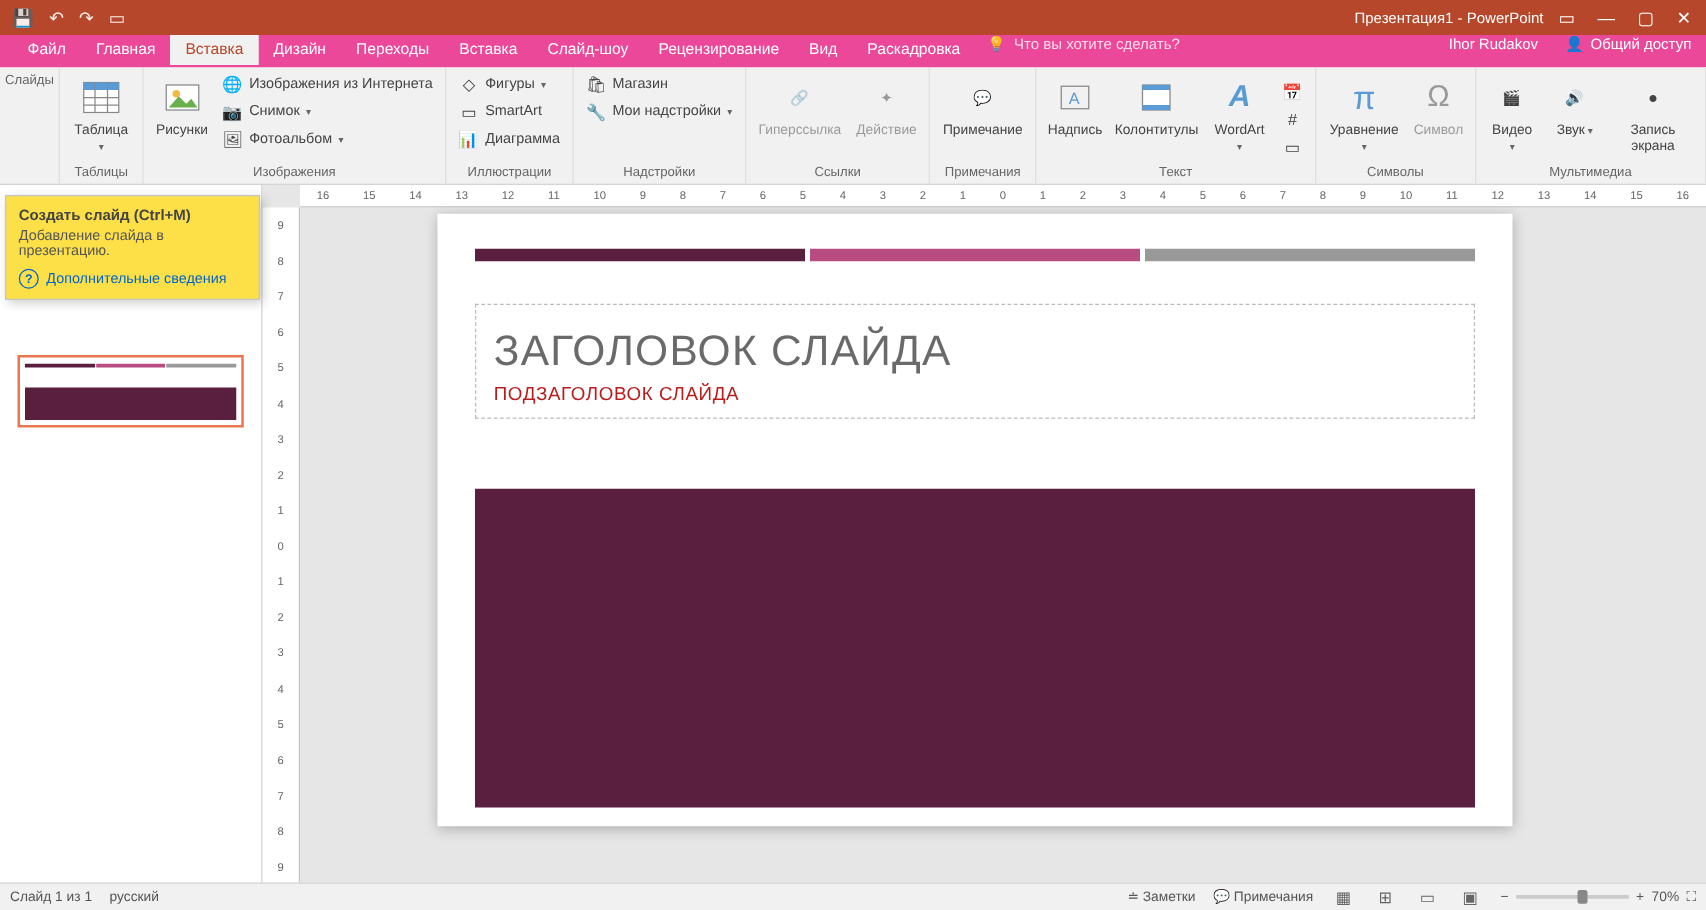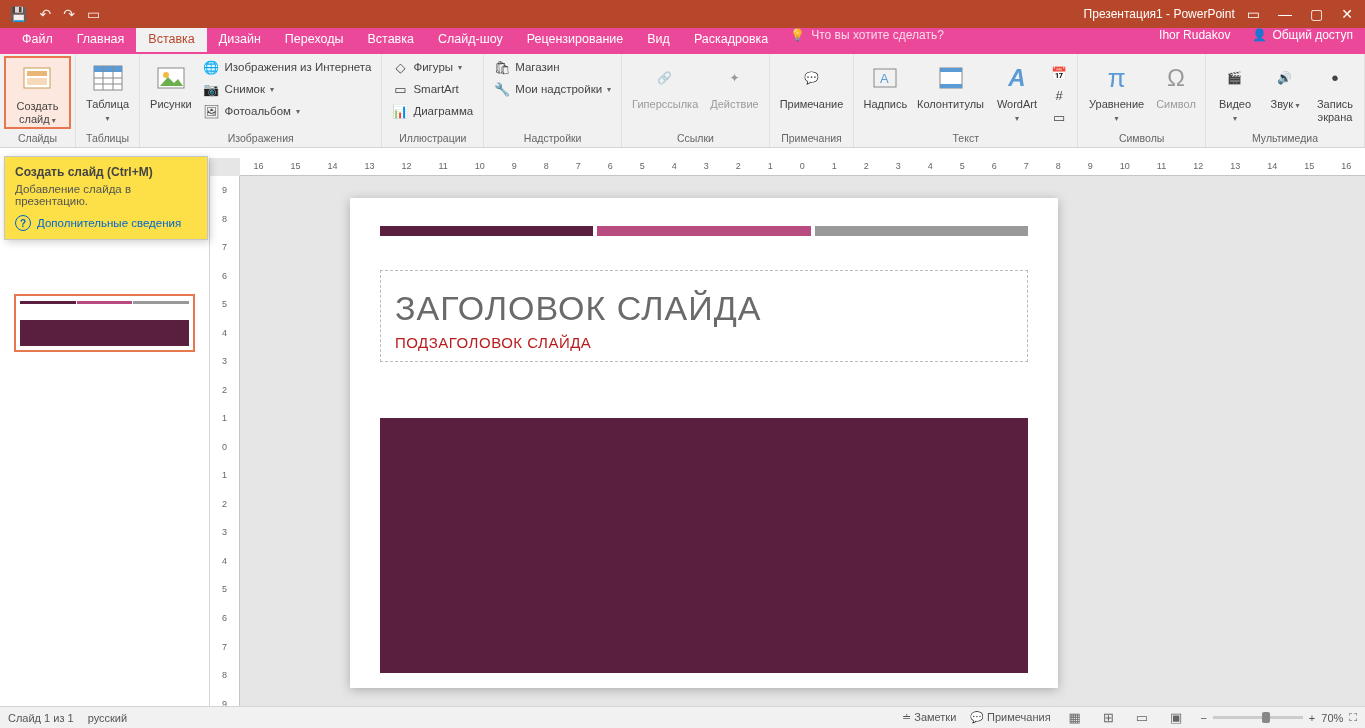--- a/index.html
+++ b/index.html
@@ -27,33 +27,33 @@
 .smallbtn { display:flex; align-items:center; gap:5px; padding:3px 6px; cursor:pointer; font-size:11.5px; color:#444; white-space:nowrap;}
 .smallbtn .sic { width:16px; height:16px; display:flex; align-items:center; justify-content:center; font-size:13px; }
 .col { display:flex; flex-direction:column; justify-content:center; }
 .drop::after { content:" ▾"; font-size:8px; color:#666; }
 .sel { border:2px solid #e8774f; background:#fde8df; }
 .tooltip { position:absolute; top:156px; left:4px; width:204px; background:#fde047; border:1px solid #c5c5c5; box-shadow:2px 2px 8px rgba(0,0,0,.2); padding:8px 10px; z-index:100; }
 .tooltip .tt-title { font-weight:600; font-size:12px; margin-bottom:4px;}
 .tooltip .tt-body { font-size:11.5px; color:#555; margin-bottom:8px;}
 .tooltip .tt-link { color:#0066cc; font-size:11.5px; display:flex; align-items:center; gap:6px; cursor:pointer;}
 .tooltip .tt-link::before { content:"?"; display:inline-flex; width:14px; height:14px; border:1.5px solid #0066cc; border-radius:50%; align-items:center; justify-content:center; font-size:10px; font-weight:bold;}
-.workspace { display:flex; height:560px; background:#e6e6e6;margin-top:10px; }
+.workspace { display:flex; height:560px; background:#e6e6e6; }
 .thumbpane { width:210px; background:#fff; border-right:1px solid #d4d4d4; padding-top:136px; position:relative;}
 .thumb { margin:0 14px; border:2px solid #e8774f; padding:1px; cursor:pointer;}
 .thumb-inner { height:52px; background:#fff; display:flex; flex-direction:column; }
 .thumb-inner .bar { height:3px; display:flex; gap:1px; margin:4px 3px 2px;}
 .thumb-inner .bar span { flex:1;}
 .thumb-inner .b1{background:#5a1e3e;} .thumb-inner .b2{background:#b84b7f;} .thumb-inner .b3{background:#999;}
 .thumb-inner .fill { flex:1; background:#5a1e3e; margin:14px 3px 3px;}
 .editarea { flex:1; position:relative; overflow:hidden; }
 .ruler-h { position:absolute; top:0; left:30px; right:0; height:18px; background:#fff; border-bottom:1px solid #c5c5c5; font-size:9px; color:#666; overflow:hidden;}
 .ruler-v { position:absolute; top:18px; left:0; width:30px; bottom:0; background:#fff; border-right:1px solid #c5c5c5; font-size:9px; color:#666; display:flex; flex-direction:column; align-items:center; justify-content:space-around;}
 .ruler-h .ticks { display:flex; justify-content:space-around; padding:3px 0;}
-.canvas { position:absolute; top:40px; left:140px; width:708px; height:490px; background:#fff; box-shadow:0 2px 10px rgba(0,0,0,.25);}
+.canvas { position:absolute; top:23px; left:140px; width:860px; height:490px; background:#fff; box-shadow:0 2px 10px rgba(0,0,0,.25);}
 .canvas .topbars { position:absolute; top:28px; left:30px; right:30px; height:10px; display:flex; gap:4px;}
 .canvas .topbars span{ flex:1;}
 .canvas .c1{background:#5a1e3e;} .canvas .c2{background:#b84b7f;} .canvas .c3{background:#999;}
 .canvas .placeholder { position:absolute; top:72px; left:30px; right:30px; border:1px dashed #bbb; padding:18px 14px 10px;}
 .canvas .slide-title { font-size:34px; font-weight:300; color:#6a6a6a; letter-spacing:1px;}
 .canvas .slide-sub { font-size:15px; color:#b91c1c; margin-top:6px; letter-spacing:.5px;}
 .canvas .bigblock { position:absolute; top:220px; left:30px; right:30px; bottom:15px; background:#5a1e3e;}
 .statusbar { position:absolute; bottom:0; left:0; right:0; height:22px; background:#f1f1f1; border-top:1px solid #d4d4d4; display:flex; align-items:center; font-size:11px; color:#555; padding:0 8px; gap:14px;}
 .statusbar .sp { flex:1;}
 .statusbar .vbtn { padding:2px 4px; cursor:pointer; font-size:13px; color:#666;}
@@ -99,32 +99,20 @@
   <div class="spacer"></div>
   <div class="user">Ihor Rudakov</div>
   <div class="share">
       <span>👤</span>
       <span>Общий доступ</span>
     </div>
 </div>
 
 <div class="ribbon">
   <div class="grp">
-    <div class="grp-body">
-      <div class="bigbtn sel">
-        <div class="ic">
-            <svg width="28" height="26">
-              <rect x="1" y="1" width="26" height="20" fill="#fff" stroke="#c99b52"></rect>
-              <rect x="4" y="4" width="20" height="5" fill="#eab676"></rect>
-              <rect x="4" y="11" width="20" height="7" fill="#f5d9b8"></rect>
-            </svg>
-          </div>
-        <div class="lbl drop">Создать слайд</div>
-      </div>
-    </div>
     <div class="grp-label">Слайды</div>
   </div>
 
   <div class="grp">
     <div class="grp-body">
       <div class="bigbtn">
         <div class="ic">
             <svg width="30" height="26">
               <rect x="1" y="1" width="28" height="24" fill="#fff" stroke="#888"></rect>
               <rect x="1" y="1" width="28" height="6" fill="#5b9bd5"></rect>

